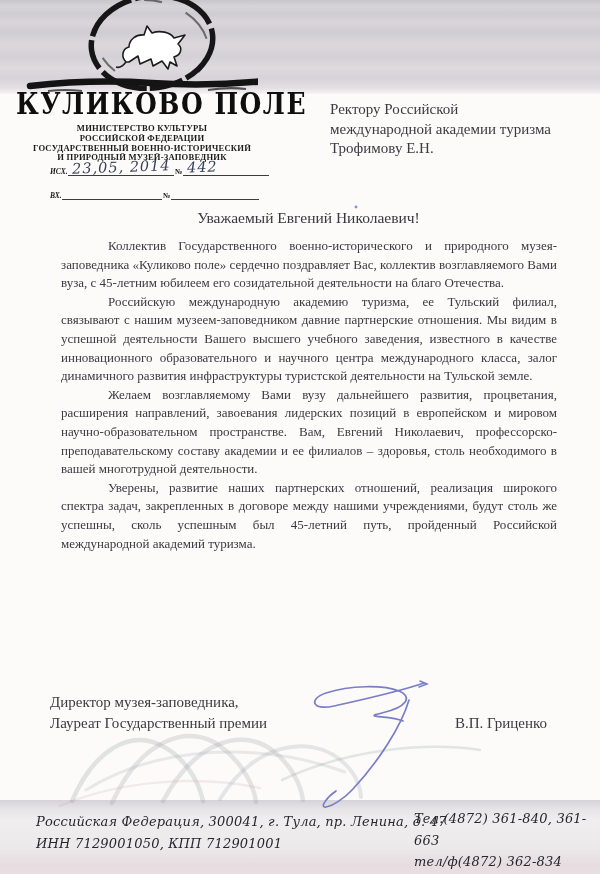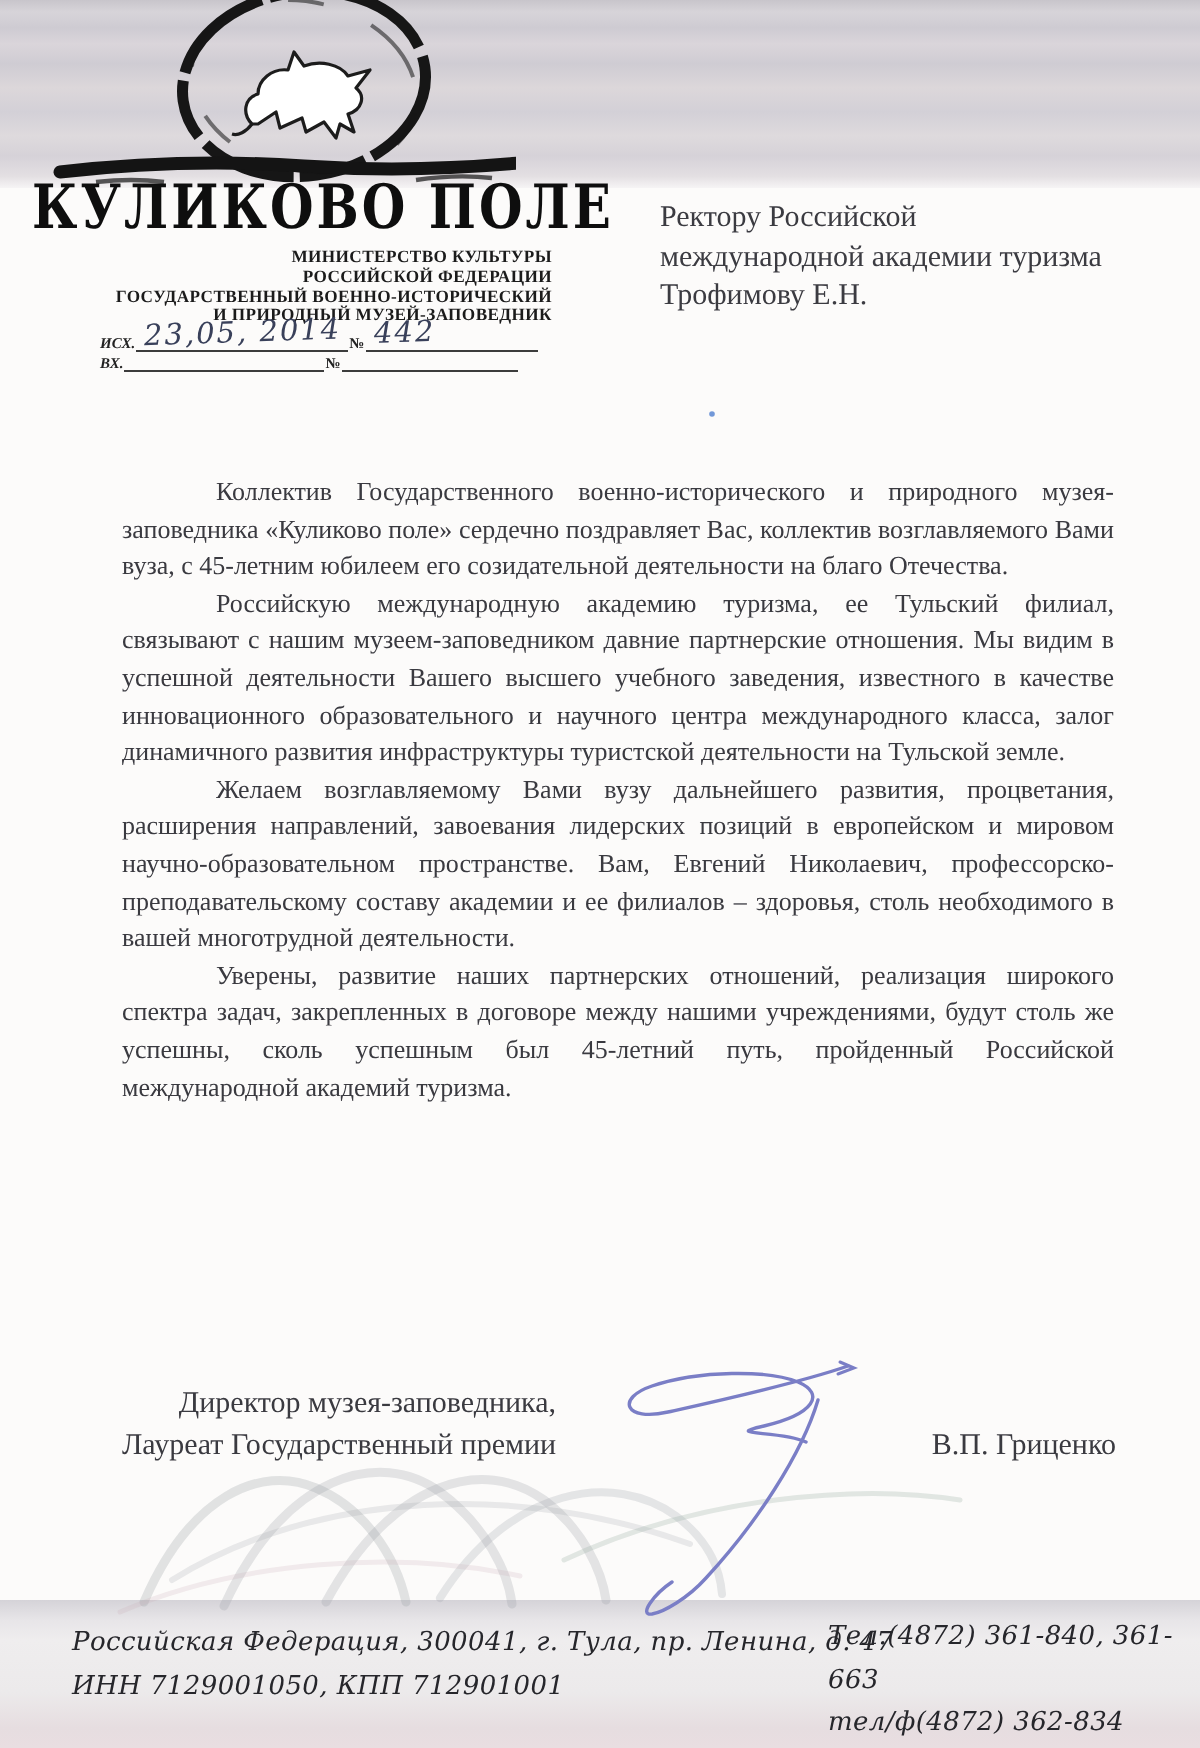--- a/index.html
+++ b/index.html
@@ -22,27 +22,27 @@
   }
   
   .logo-svg{position:absolute;left:22px;top:-2px;width:236px;height:100px;}
   .org-name{
     position:absolute;left:16px;top:86px;width:254px;text-align:center;
     font-family:"DejaVu Serif",serif;font-weight:bold;font-size:25px;
     letter-spacing:1.5px;color:#0e0e0e;transform:scaleY(1.22);
     transform-origin:top center;white-space:nowrap;
   }
   .ministry{
-    position:absolute;left:8px;top:124px;width:268px;text-align:right;
+    position:absolute;left:8px;top:124px;width:268px;text-align:center;
     font-family:"Liberation Serif",serif;font-weight:bold;font-size:8.6px;
     line-height:9.8px;color:#1b1b1b;letter-spacing:.2px;
   }
   .refline{position:absolute;left:50px;white-space:nowrap;}
   .refline.outgoing{top:158px;}
-  .refline.incoming{top:168px;}
+  .refline.incoming{top:182px;}
   .ref-label{font-size:7.5px;font-weight:bold;color:#222;vertical-align:bottom;font-style:italic;}
   .ref-no{font-size:7.5px;font-weight:bold;color:#222;vertical-align:bottom;padding:0 1px;}
   .ref-fill{
     display:inline-block;border-bottom:1.2px solid #3c3c3c;
     vertical-align:bottom;height:17px;
   }
   .fill-date{width:106px;}
   .fill-num{width:86px;}
   .fill-in1{width:100px;}
   .fill-in2{width:88px;}
@@ -61,22 +61,22 @@
     position:absolute;left:60px;top:209px;width:497px;text-align:center;
     font-size:15.5px;color:#38383e;
   }
   .body-text{position:absolute;left:61px;top:237px;width:496px;}
   .body-text p{
     margin:0;text-indent:47px;text-align:justify;
     font-size:13px;line-height:18.6px;color:#3a3a40;
   }
   
   .signoff{
-    position:absolute;left:61px;top:692px;width:497px;
-    display:flex;justify-content:space-between;align-items:flex-end;text-align:right;
+    position:absolute;left:50px;top:692px;width:497px;
+    display:flex;justify-content:space-between;align-items:flex-end;
   }
   .signoff-left{font-size:15px;line-height:20.5px;color:#3a3a40;}
   .signoff-name{font-size:15px;color:#3a3a40;padding-bottom:1px;}
   
   .marks{position:absolute;left:0;top:0;width:600px;height:874px;pointer-events:none;}
   
   .footer-left{
     position:absolute;left:36px;top:811px;
     font-family:"DejaVu Serif",serif;font-style:italic;font-size:13px;
     line-height:21.5px;color:#26262b;letter-spacing:.2px;
@@ -130,20 +130,21 @@
   <div class="refline incoming">
     <span class="ref-label">ВХ.</span><span class="ref-fill fill-in1"></span><span class="ref-no">№</span><span class="ref-fill fill-in2"></span>
   </div>
 
   <div class="recipient">
     <div>Ректору Российской</div>
     <div>международной академии туризма</div>
     <div>Трофимову Е.Н.</div>
   </div>
 
+  <div class="salutation">Уважаемый Евгений Николаевич!</div>
 
   <div class="body-text">
     <p>Коллектив Государственного военно-исторического и природного музея-заповедника «Куликово поле» сердечно поздравляет Вас, коллектив возглавляемого Вами вуза, с 45-летним юбилеем его созидательной деятельности на благо Отечества.</p>
     <p>Российскую международную академию туризма, ее Тульский филиал, связывают с нашим музеем-заповедником давние партнерские отношения. Мы видим в успешной деятельности Вашего высшего учебного заведения, известного в качестве инновационного образовательного и научного центра международного класса, залог динамичного развития инфраструктуры туристской деятельности на Тульской земле.</p>
     <p>Желаем возглавляемому Вами вузу дальнейшего развития, процветания, расширения направлений, завоевания лидерских позиций в европейском и мировом научно-образовательном пространстве. Вам, Евгений Николаевич, профессорско-преподавательскому составу академии и ее филиалов – здоровья, столь необходимого в вашей многотрудной деятельности.</p>
     <p>Уверены, развитие наших партнерских отношений, реализация широкого спектра задач, закрепленных в договоре между нашими учреждениями, будут столь же успешны, сколь успешным был 45-летний путь, пройденный Российской международной академий туризма.</p>
   </div>
 
   <div class="signoff">
     <div class="signoff-left">

